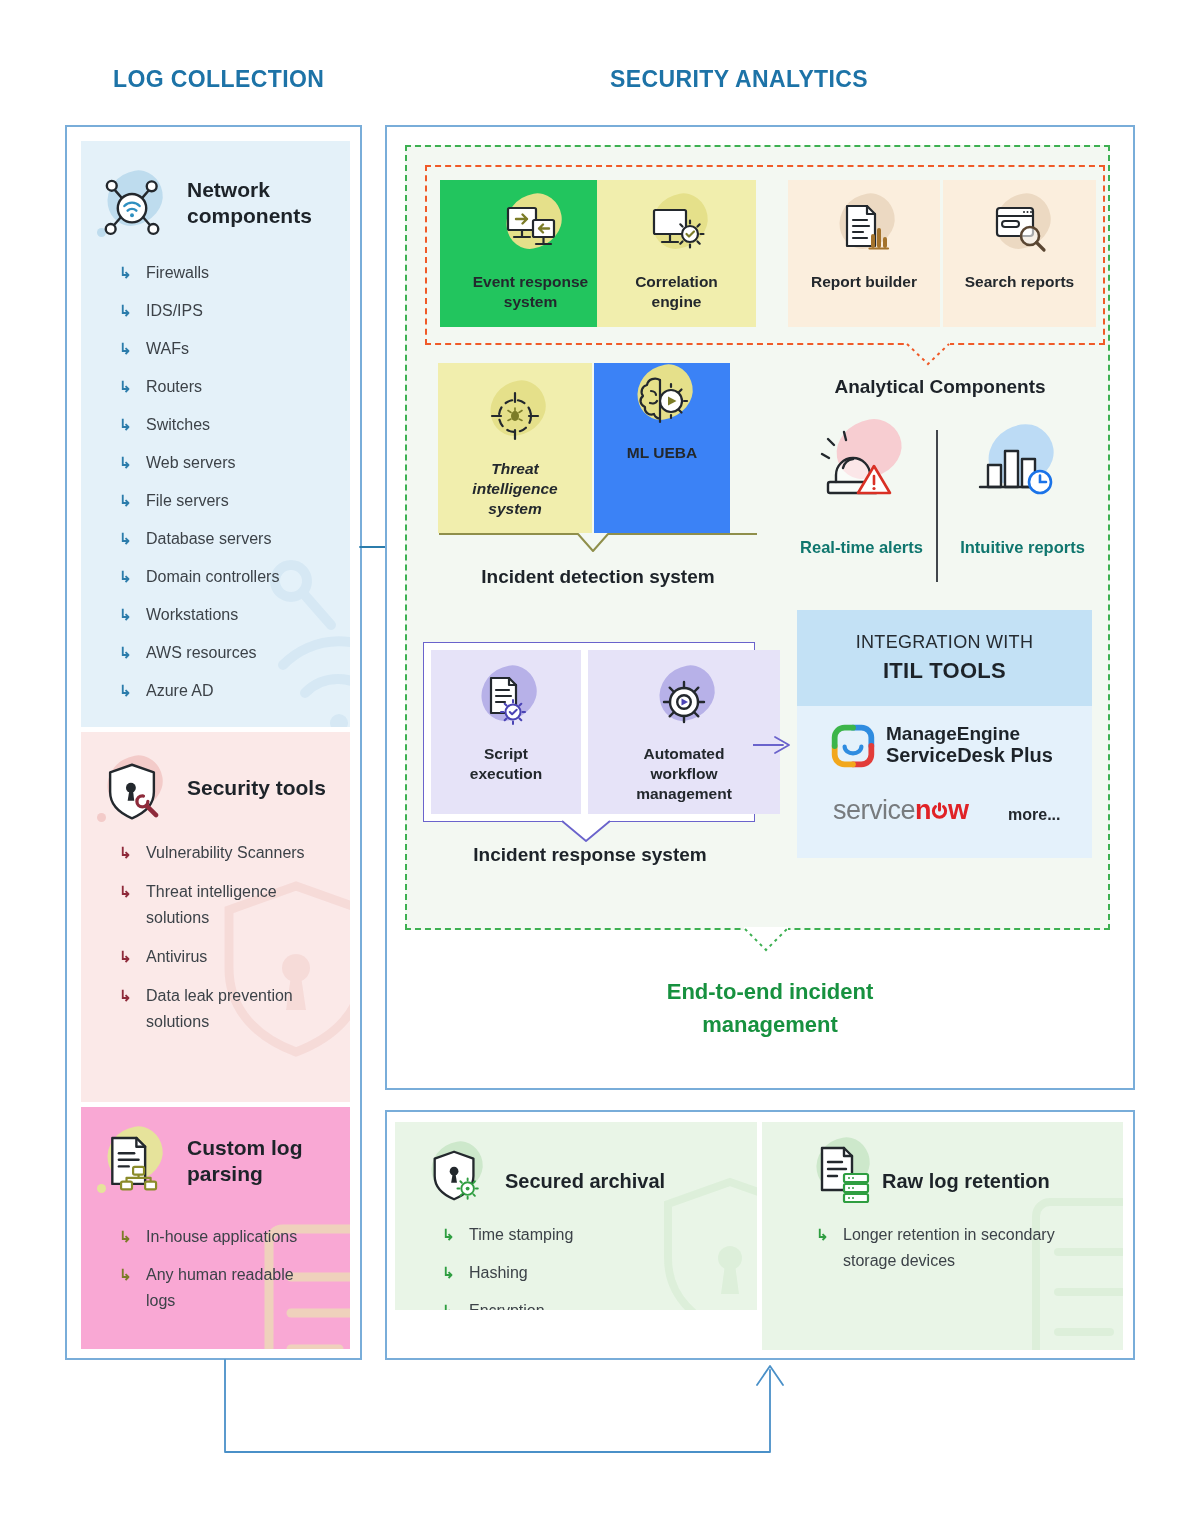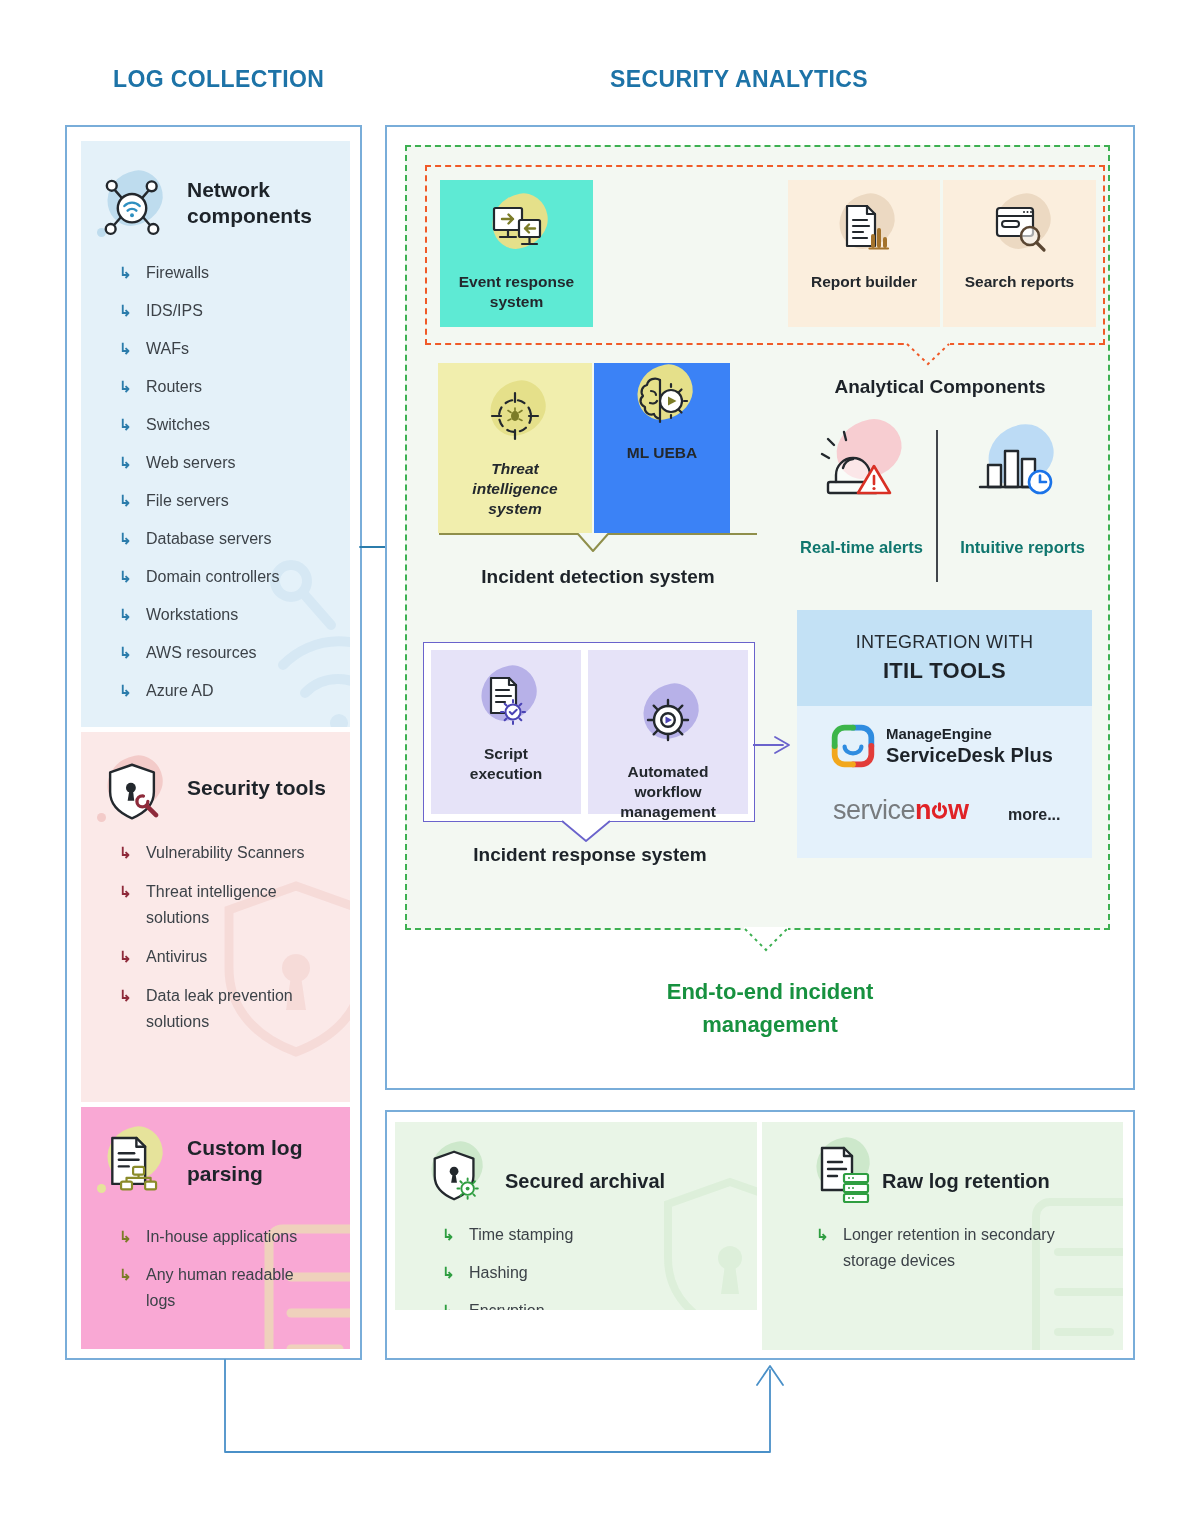--- a/index.html
+++ b/index.html
@@ -165,21 +165,21 @@
       <line x1="2" y1="11" x2="40" y2="11"></line>
         <polyline points="30,2 44,11 30,20"></polyline>
     </g>
   </svg>
 
   <div class="panel" style="left:385px;top:125px;width:750px;height:965px;"></div>
 
   <div class="dotted-green" style="left:405px;top:145px;width:705px;height:785px;"></div>
   <div class="dotted-orange" style="left:425px;top:165px;width:680px;height:180px;"></div>
 
-  <div class="tile" style="left:440px;top:180px;width:153px;height:147px;background:#5eead4;">
+  <div class="tile" style="left:440px;top:180px;width:181px;height:147px;background:#22c55e;">
     <div class="tile-icon">
       <div class="blob" style="background:#e5e08a;"></div>
       <svg width="70" height="70" viewBox="0 0 70 70">
         <g fill="none" stroke="#23282d" stroke-width="2.2" stroke-linecap="round" stroke-linejoin="round">
           <rect x="12" y="14" width="28" height="22" rx="1.5" fill="#fff"></rect>
           <line x1="26" y1="36" x2="26" y2="42"></line>
             <line x1="18" y1="43" x2="34" y2="43"></line>
         </g>
         <g fill="none" stroke="#7c7c28" stroke-width="2.4" stroke-linecap="round" stroke-linejoin="round">
           <path d="M20,25 h11 m-4.5,-4.5 l4.5,4.5 -4.5,4.5"></path>
@@ -192,20 +192,36 @@
             <line x1="40" y1="50" x2="55" y2="50"></line>
         </g>
         <g fill="none" stroke="#7c7c28" stroke-width="2.4" stroke-linecap="round" stroke-linejoin="round">
           <path d="M53,34.5 h-10 m4,-4 l-4,4 4,4"></path>
         </g>
       </svg>
     </div>
     <div class="tile-label" style="max-width:130px;">Event response system</div>
   </div>
 
+  <div class="tile" style="left:597px;top:180px;width:159px;height:147px;background:#f1eead;">
+    <div class="tile-icon">
+      <div class="blob" style="background:#e5e08a;"></div>
+      <svg width="70" height="70" viewBox="0 0 70 70">
+        <g fill="none" stroke="#23282d" stroke-width="2.2" stroke-linecap="round" stroke-linejoin="round">
+          <rect x="12" y="16" width="32" height="24" rx="1.5" fill="#fff"></rect>
+          <line x1="28" y1="40" x2="28" y2="47"></line>
+            <line x1="20" y1="48" x2="36" y2="48"></line>
+          <circle cx="48" cy="40" r="8" fill="#fff"></circle>
+          <path d="M48,29.5 v-3 M48,50.5 v3 M37.5,40 h-3 M58.5,40 h3 M40.5,32.5 l-2.2,-2.2 M55.5,47.5 l2.2,2.2 M55.5,32.5 l2.2,-2.2 M40.5,47.5 l-2.2,2.2"></path>
+        </g>
+        <path d="M44.5,40 l2.5,2.5 5,-5" fill="none" stroke="#7c7c28" stroke-width="2.2" stroke-linecap="round" stroke-linejoin="round"></path>
+      </svg>
+    </div>
+    <div class="tile-label" style="max-width:110px;">Correlation engine</div>
+  </div>
 
   <div class="tile" style="left:788px;top:180px;width:152px;height:147px;background:#fbeedd;">
     <div class="tile-icon">
       <div class="blob" style="background:#ecd9c2;"></div>
       <svg width="70" height="70" viewBox="0 0 70 70">
         <g fill="none" stroke="#23282d" stroke-width="2.2" stroke-linecap="round" stroke-linejoin="round">
           <path d="M18,12 h20 l8,8 v32 h-28 z" fill="#fff"></path>
           <path d="M38,12 v8 h8"></path>
           <line x1="24" y1="26" x2="38" y2="26"></line>
             <line x1="24" y1="32" x2="40" y2="32"></line>
@@ -348,21 +364,21 @@
         <g fill="#fff" stroke="#4b44b5" stroke-width="2" stroke-linecap="round" stroke-linejoin="round">
           <circle cx="42" cy="46" r="7.5"></circle>
           <path d="M42,36.5 v-2.5 M42,55.5 v2.5 M32.5,46 h-2.5 M51.5,46 h2.5 M35.5,39.5 l-1.8,-1.8 M48.5,52.5 l1.8,1.8 M48.5,39.5 l1.8,-1.8 M35.5,52.5 l-1.8,1.8" fill="none"></path>
           <path d="M38.8,46 l2.3,2.3 4.6,-4.6" fill="none"></path>
         </g>
       </svg>
     </div>
     <div class="tile-label" style="max-width:100px;">Script execution</div>
   </div>
 
-  <div class="tile" style="left:588px;top:650px;width:160px;height:164px;background:#e6e3f8;padding-top:32px;">
+  <div class="tile" style="left:588px;top:650px;width:192px;height:164px;background:#e6e3f8;padding-top:14px;">
     <div class="tile-icon">
       <div class="blob" style="background:#b7b1e8;"></div>
       <svg width="70" height="70" viewBox="0 0 70 70">
         <g fill="none" stroke="#23282d" stroke-width="2.4" stroke-linecap="round" stroke-linejoin="round">
           <circle cx="35" cy="36" r="14" fill="#fff"></circle>
           <path d="M35,22 v-6 M35,50 v6 M21,36 h-6 M49,36 h6 M25,26 l-4.3,-4.3 M45,26 l4.3,-4.3 M25,46 l-4.3,4.3 M45,46 l4.3,4.3"></path>
           <circle cx="35" cy="36" r="6.8"></circle>
         </g>
         <path d="M32.5,32.5 l6.5,3.5 -6.5,3.5 z" fill="#4b44b5"></path>
       </svg>
@@ -391,21 +407,21 @@
     <svg class="abs" style="left:34px;top:114px;" width="44" height="44" viewBox="0 0 42 42">
       <g fill="none" stroke-width="5.5" stroke-linecap="round">
         <path d="M21,3.5 h8 a9.5,9.5 0 0 1 9.5,9.5 v8" stroke="#2f8ce0"></path>
         <path d="M38.5,21 v8 a9.5,9.5 0 0 1 -9.5,9.5 h-8" stroke="#e23c39"></path>
         <path d="M21,38.5 h-8 a9.5,9.5 0 0 1 -9.5,-9.5 v-8" stroke="#f2a71b"></path>
         <path d="M3.5,21 v-8 a9.5,9.5 0 0 1 9.5,-9.5 h8" stroke="#3cb54a"></path>
       </g>
       <path d="M13,21.5 a8,6.5 0 0 0 16,0" fill="none" stroke="#2f8ce0" stroke-width="4" stroke-linecap="round"></path>
     </svg>
     <div class="abs" style="left:89px;top:115px;">
-      <div style="font-size:15px;font-weight:bold;color:#1d2329;line-height:18px;">ManageEngine</div>
+      <div style="font-size:19px;font-weight:bold;color:#1d2329;line-height:18px;">ManageEngine</div>
       <div style="font-size:20px;font-weight:bold;color:#1d2329;line-height:25px;">ServiceDesk Plus</div>
     </div>
     <div class="abs" style="left:36px;top:185px;font-size:27px;letter-spacing:-0.5px;white-space:nowrap;">
       <span style="color:#777b7e;">service</span><span style="color:#e02226;font-weight:bold;">n</span><svg width="17" height="21" viewBox="0 0 20 22" style="vertical-align:-2px;">
           <path d="M5.2,6.4 a7.2,7.2 0 1 0 9.6,0" stroke="#e02226" stroke-width="3.6" fill="none" stroke-linecap="round"></path>
           <line x1="10" y1="3" x2="10" y2="10.5" stroke="#e02226" stroke-width="3.6" stroke-linecap="round"></line>
         </svg><span style="color:#e02226;font-weight:bold;">w</span>
     </div>
     <div class="abs" style="left:211px;top:196px;font-size:16px;font-weight:bold;color:#23282d;">more...</div>
   </div>

